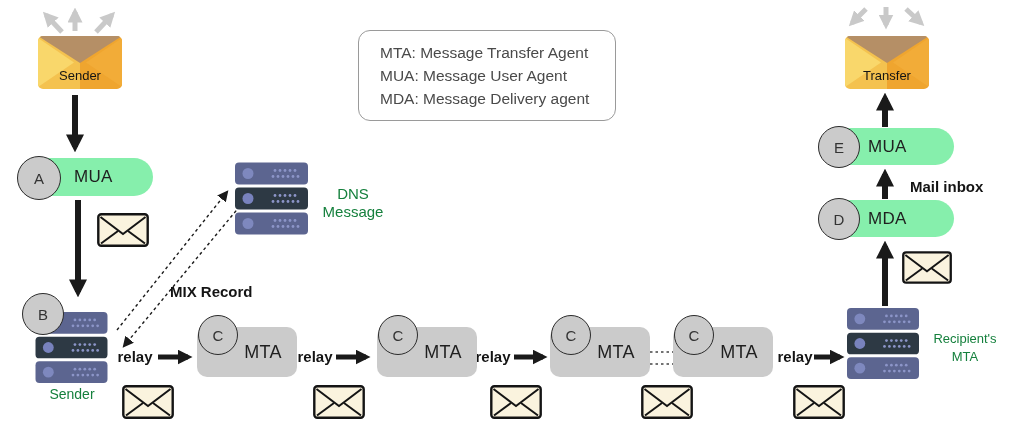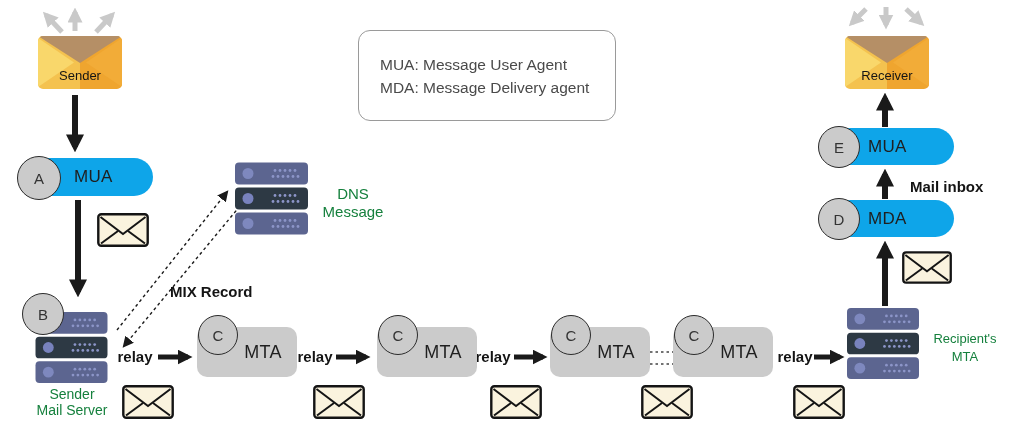--- a/index.html
+++ b/index.html
@@ -5,21 +5,21 @@
   html,body{margin:0;padding:0;background:#ffffff;}
   #canvas{
     position:relative;width:1016px;height:433px;background:#ffffff;overflow:hidden;
     font-family:"Liberation Sans", sans-serif;
   }
   .abs{position:absolute;}
   #arrow-layer{position:absolute;left:0;top:0;width:1016px;height:433px;pointer-events:none;}
 
   
   .pill{
-    position:absolute;background:#0ea5e9;border-radius:19px;
+    position:absolute;background:#86efac;border-radius:19px;
     display:flex;align-items:center;color:#1f1f1f;font-weight:500;
   }
   .pill .lbl{font-size:17px;letter-spacing:.3px;}
   .mta-box{
     position:absolute;background:#cbcbcb;border-radius:10px;width:100px;height:50px;
     display:flex;align-items:center;justify-content:center;color:#1f1f1f;font-weight:500;
   }
   .mta-box .lbl{font-size:18px;padding-left:32px;letter-spacing:.3px;}
   .badge{
     position:absolute;border-radius:50%;background:#cbcbcb;border:1.5px solid #2b2b2b;
@@ -148,36 +148,37 @@
     <line x1="117" y1="330" x2="227" y2="192" stroke="#1a1a1a" stroke-width="1.4" stroke-dasharray="3 3" marker-end="url(#mDash)"></line>
     <line x1="240" y1="206" x2="124" y2="346" stroke="#1a1a1a" stroke-width="1.4" stroke-dasharray="3 3" marker-end="url(#mDash)"></line>
 
     <g stroke="#444" stroke-width="1.6" stroke-dasharray="2.5 3">
       <line x1="650" y1="352" x2="674" y2="352"></line>
       <line x1="650" y1="364" x2="674" y2="364"></line>
     </g>
   </svg>
 
   <div class="legend-box">
+    <div>MTA: Message Transfer Agent</div>
     <div>MUA: Message User Agent</div>
     <div>MDA: Message Delivery agent</div>
   </div>
 
   <div class="abs" style="left:38px;top:36px;width:84px;height:53px">
     <svg width="84" height="53">
         <use href="#env-orange"></use>
       </svg>
     <div class="env-label" style="top:32px">Sender</div>
   </div>
 
   <div class="abs" style="left:845px;top:36px;width:84px;height:53px">
     <svg width="84" height="53">
         <use href="#env-orange"></use>
       </svg>
-    <div class="env-label" style="top:32px">Receiver</div>
+    <div class="env-label" style="top:32px">Transfer</div>
   </div>
 
   <div class="pill" style="left:18px;top:158px;width:135px;height:38px">
     <span class="lbl" style="padding-left:56px">MUA</span>
   </div>
   <div class="badge" style="left:17px;top:156px;width:42px;height:42px">A</div>
 
   <div class="abs" style="left:97px;top:213px">
     <svg width="52" height="34">
         <use href="#env-msg"></use>
@@ -185,21 +186,20 @@
   </div>
 
   <div class="abs" style="left:35px;top:312px">
     <svg width="73" height="71">
         <use href="#server-icon"></use>
       </svg>
   </div>
   <div class="badge" style="left:22px;top:293px;width:40px;height:40px">B</div>
   <div class="diagram-label" style="left:12px;top:386px;width:120px">
     <div>Sender</div>
-    <div>Mail Server</div>
   </div>
 
   <div class="abs" style="left:235px;top:162px">
     <svg width="73" height="73">
         <use href="#server-icon"></use>
       </svg>
   </div>
   <div class="diagram-label" style="left:318px;top:185px;width:70px;font-size:15px;line-height:18px">
     <div>DNS</div>
     <div>Message</div>

